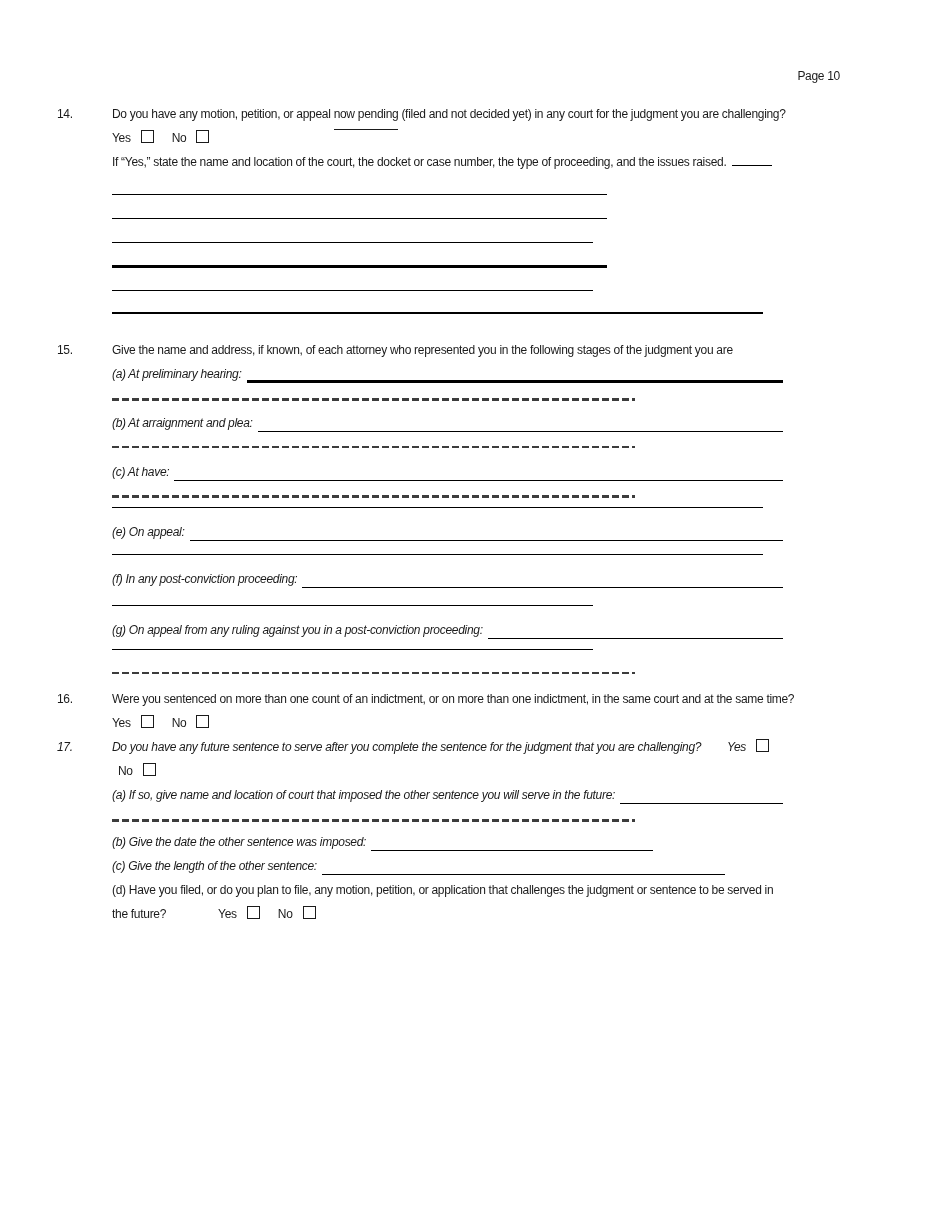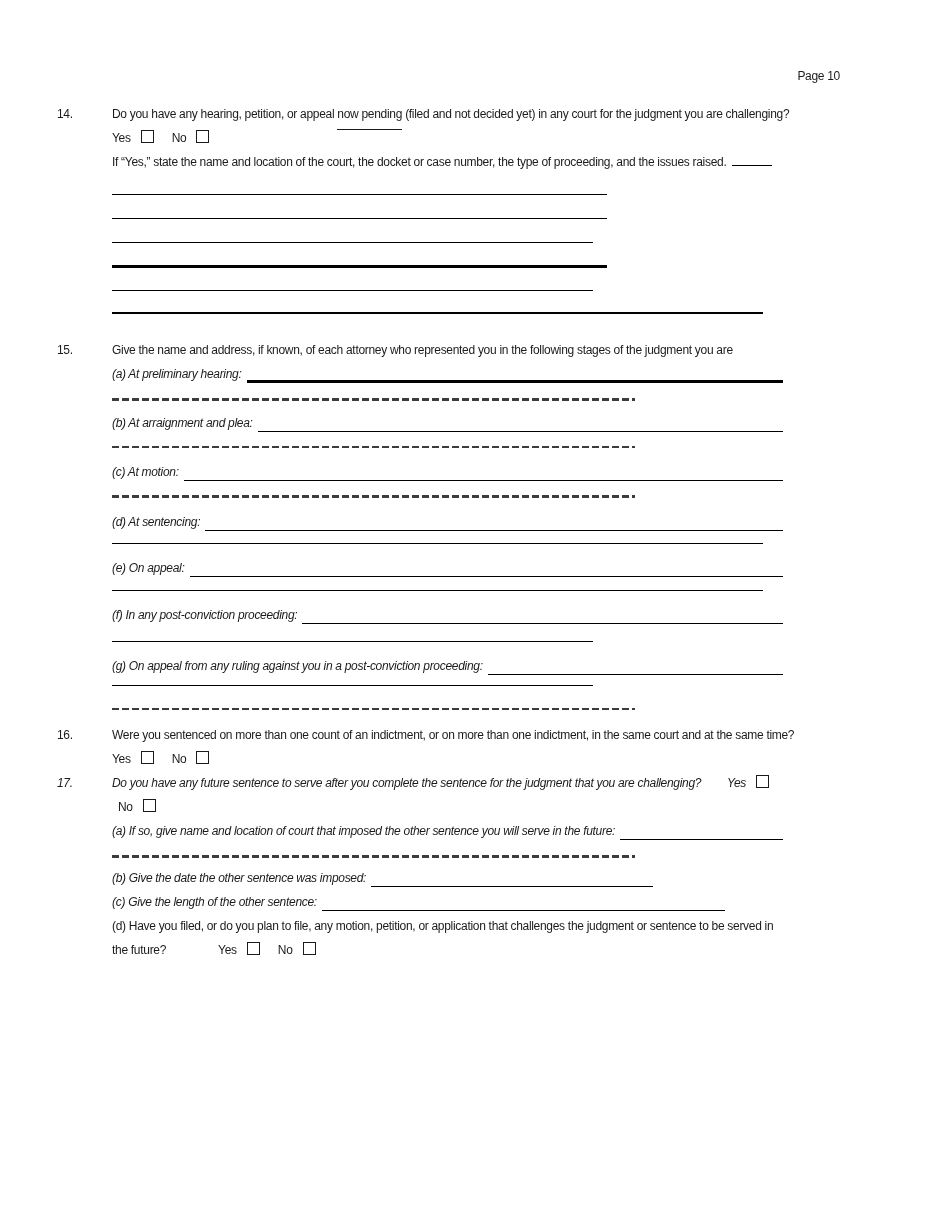--- a/index.html
+++ b/index.html
@@ -71,21 +71,21 @@
 </style>
 </head>
 <body>
 
 <div class="page-number">Page 10</div>
 
 <div class="content">
 
   <div class="row item-start">
     <span class="num">14.</span>
-    <span>Do you have any hearing, petition, or appeal </span><span class="u">now pending</span><span> (filed and not decided yet) in any court for the judgment you are challenging?</span>
+    <span>Do you have any motion, petition, or appeal </span><span class="u">now pending</span><span> (filed and not decided yet) in any court for the judgment you are challenging?</span>
   </div>
   <div class="row">
     <span>Yes</span><span class="cb"></span><span class="cb-gap"></span><span>No</span><span class="cb"></span>
   </div>
   <div class="row">
     <span>If “Yes,” state the name and location of the court, the docket or case number, the type of proceeding, and the issues raised.</span><span class="fill-short"></span>
   </div>
 
   <div class="hline w-a mt20"></div>
   <div class="hline w-a mt23"></div>
@@ -105,29 +105,25 @@
   </div>
   <div class="dash w-dash mt12"></div>
 
   <div class="row fillrow mt10">
     <span class="lbl">(b) At arraignment and plea:</span>
     <span class="fill"></span>
   </div>
   <div class="dash w-dash mt11"></div>
 
   <div class="row fillrow mt12">
-    <span class="lbl">(c) At motion:</span>
+    <span class="lbl">(c) At have:</span>
     <span class="fill"></span>
   </div>
   <div class="dash w-dash mt11"></div>
 
-  <div class="row fillrow mt12">
-    <span class="lbl">(d) At sentencing:</span>
-    <span class="fill"></span>
-  </div>
   <div class="hline w-full mt9"></div>
 
   <div class="row fillrow mt12">
     <span class="lbl">(e) On appeal:</span>
     <span class="fill"></span>
   </div>
   <div class="hline w-full mt10"></div>
 
   <div class="row fillrow mt12">
     <span class="lbl">(f) In any post-conviction proceeding:</span>

